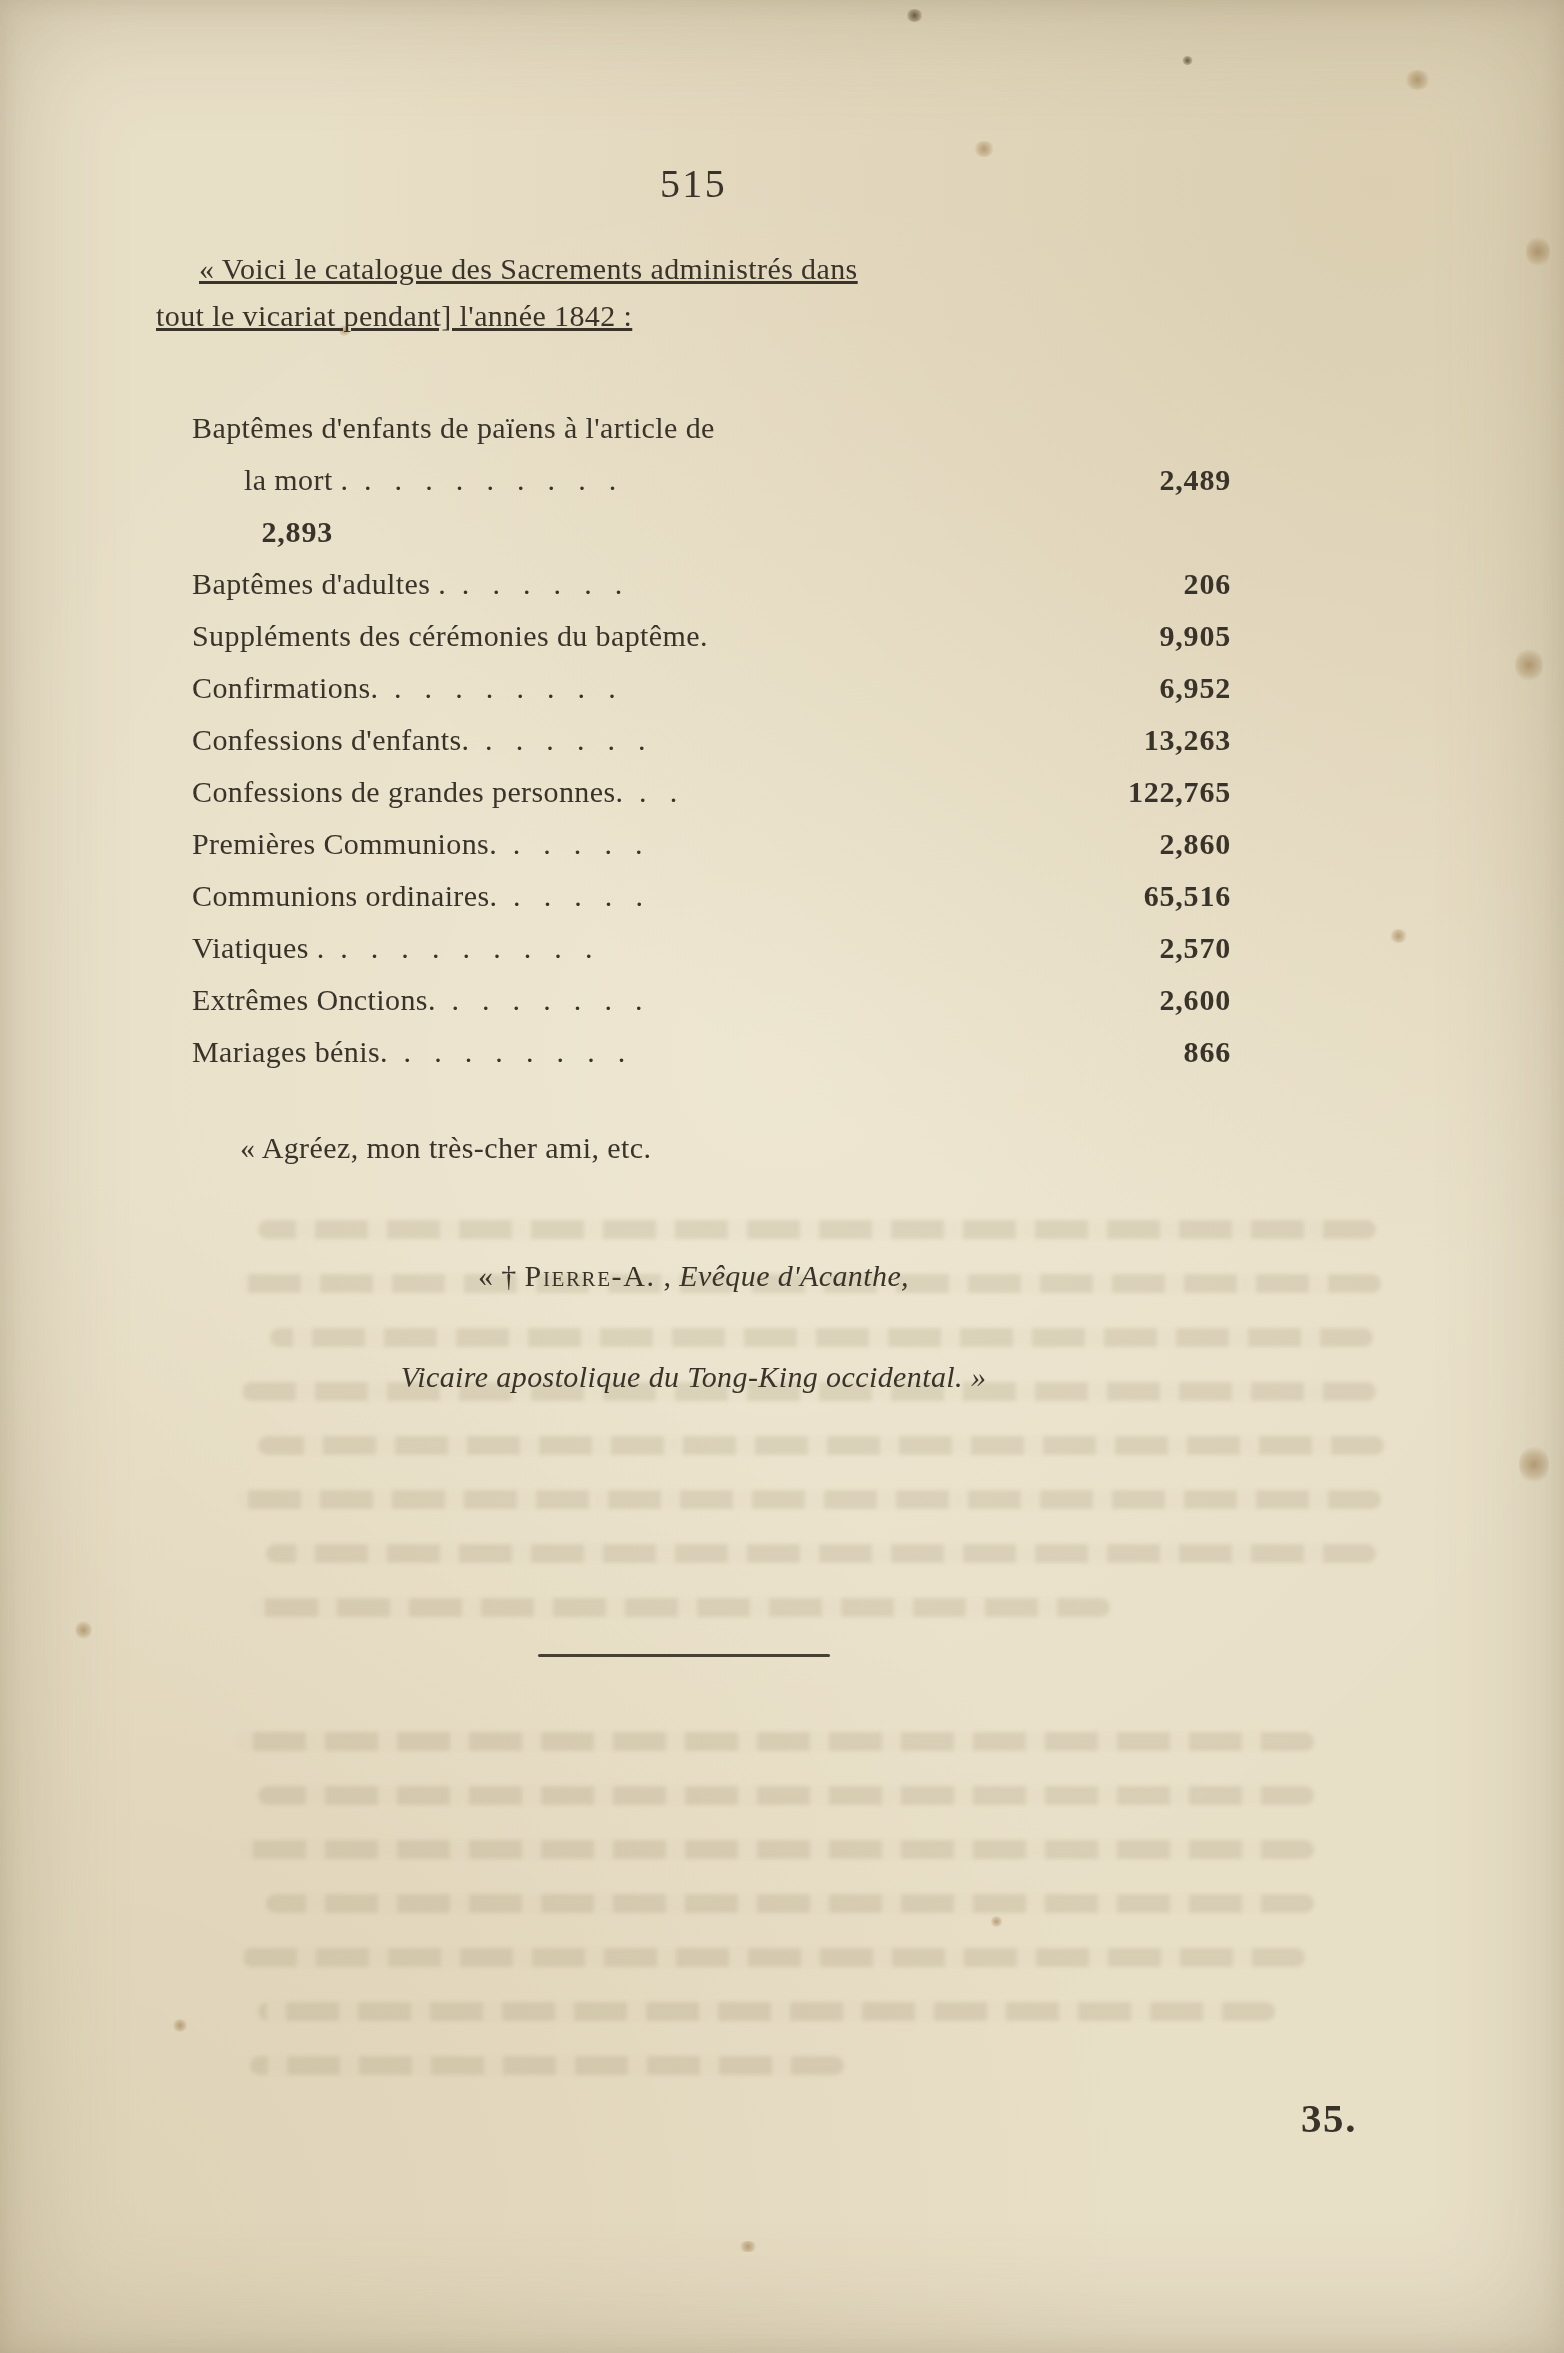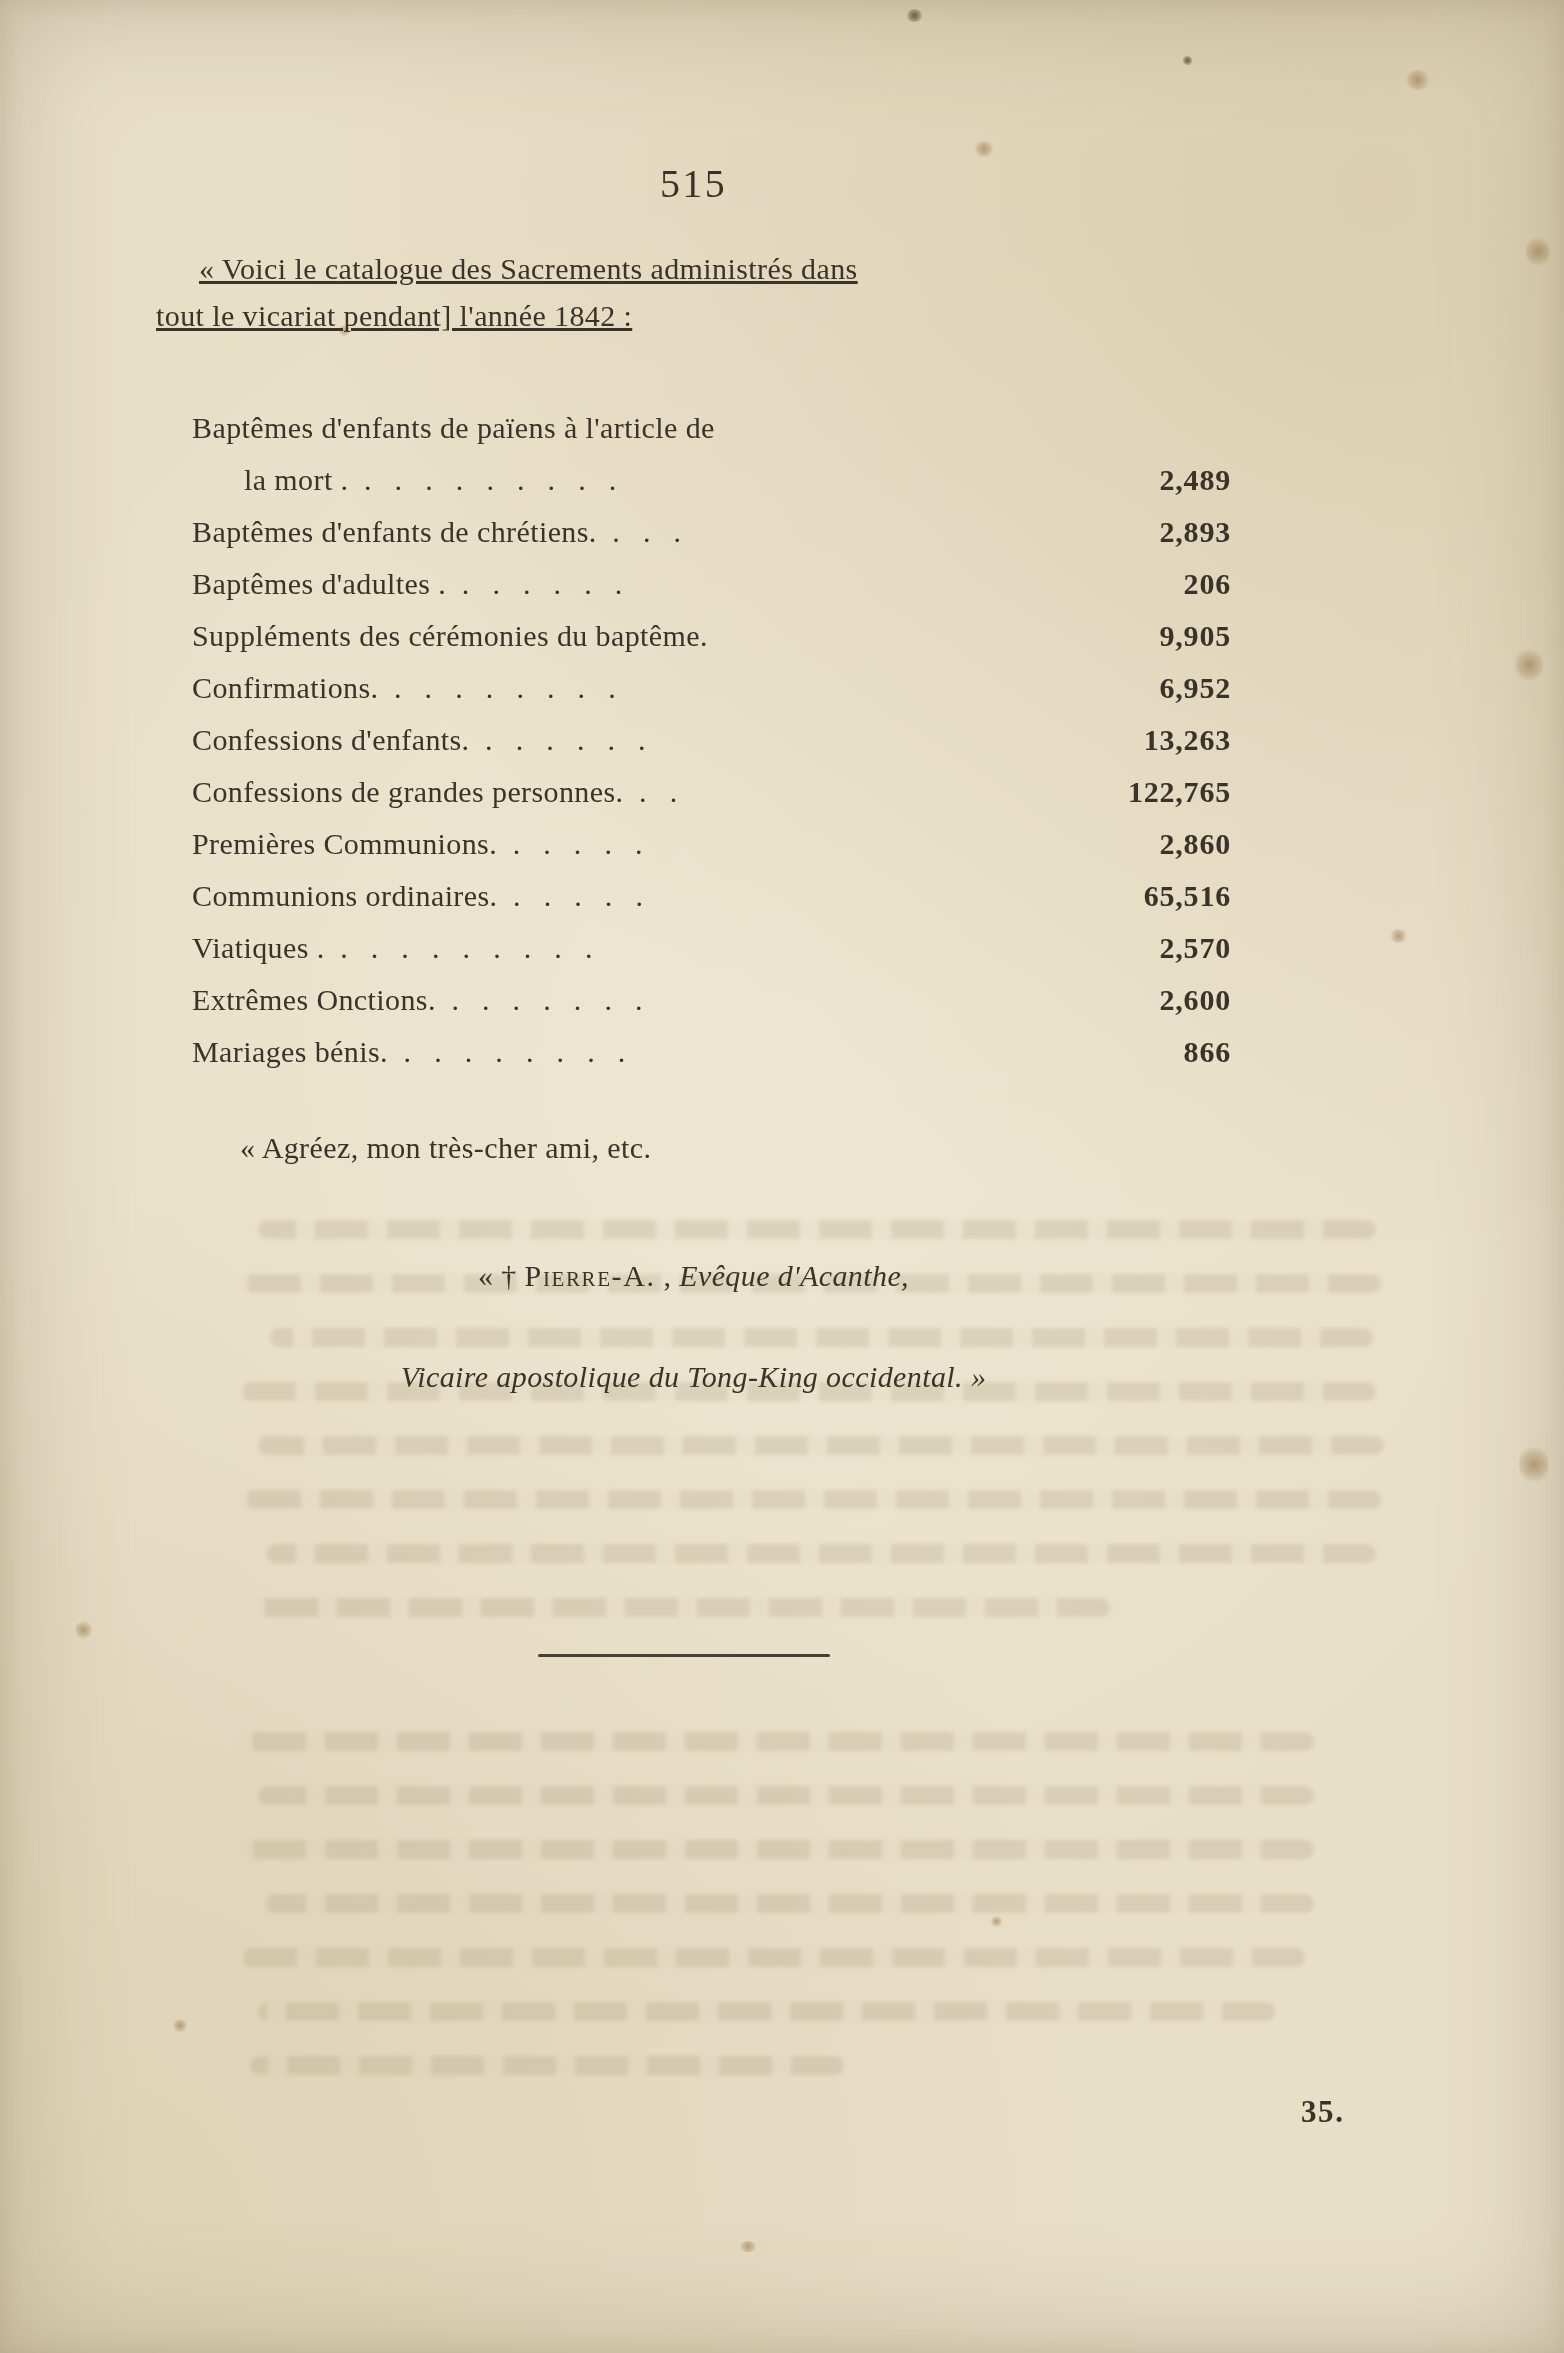--- a/index.html
+++ b/index.html
@@ -45,21 +45,21 @@
   .closing { margin:66px 0 0 84px; line-height:30px; }
   .sig-block { margin-top:86px; text-align:center; line-height:53px; }
   .smallcaps { font-variant:small-caps; letter-spacing:1.6px; }
   .ital { font-style:italic;margin-top:48px; }
   .rule {
     position:absolute; top:1654px; left:538px; width:292px; height:3.1px;
     background:#474035; z-index:3; border-radius:1.6px;
   }
   .sheet-sig {
     position:absolute; top:2094px; left:1301px; z-index:3;
-    font-size:31px; font-weight:bold; letter-spacing:1.6px; color:#3a332a;
+    font-size:41px; font-weight:bold; letter-spacing:1.6px; color:#3a332a;
   }
   
   .bleed { position:absolute; z-index:1; height:19px; border-radius:9.4px;
     background:repeating-linear-gradient(90deg, rgba(136,121,88,.65) 0 53px, rgba(136,121,88,.08) 53px 72px);
     filter:blur(2.3px); opacity:.26; transform:scaleX(-1);
   }
   
   .spot { position:absolute; z-index:2; border-radius:50%;
     background:radial-gradient(circle, rgba(146,110,58,.55) 0%, rgba(146,110,58,.25) 45%, rgba(146,110,58,0) 72%);
   }
@@ -115,24 +115,20 @@
 
       <div class="row indent">
         <span class="row-left">
           <span class="row-label">la mort .</span>
           <span class="row-dots">. . . . . . . . .</span>
         </span>
         <span class="row-value">2,489</span>
       </div>
 
       <div class="row">
-        <span class="row-left">
-          <span class="row-label">Baptêmes d'enfants de chrétiens.</span>
-          <span class="row-dots">. . .</span>
-        </span>
         <span class="row-value">2,893</span>
       </div>
 
       <div class="row">
         <span class="row-left">
           <span class="row-label">Baptêmes d'adultes .</span>
           <span class="row-dots">. . . . . .</span>
         </span>
         <span class="row-value">206</span>
       </div>

